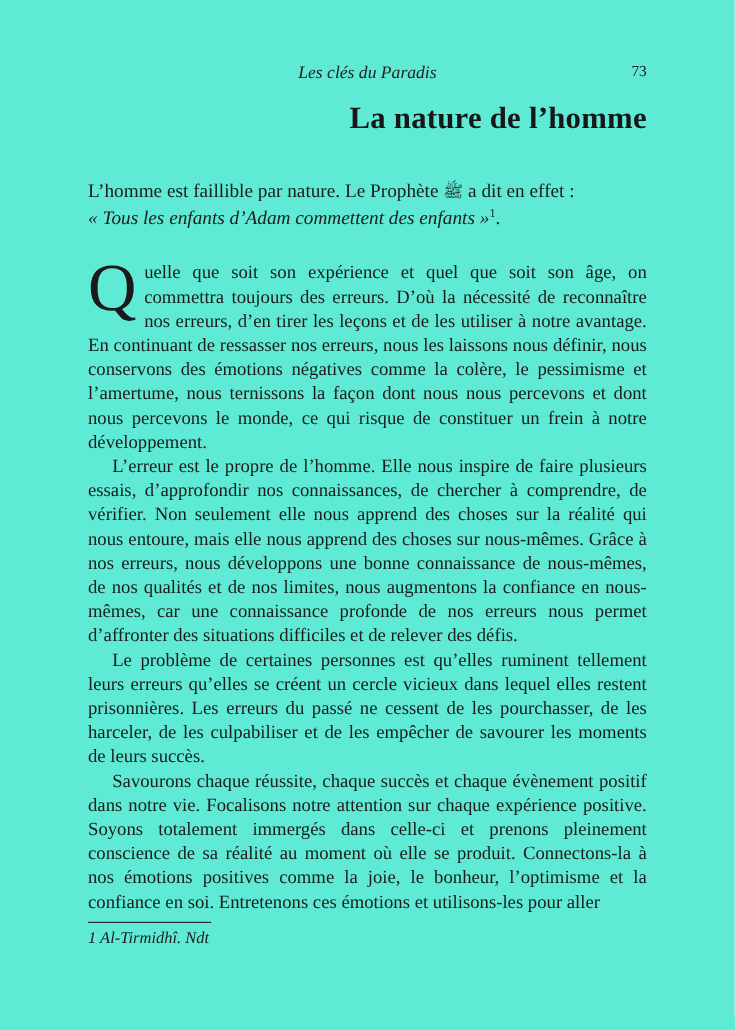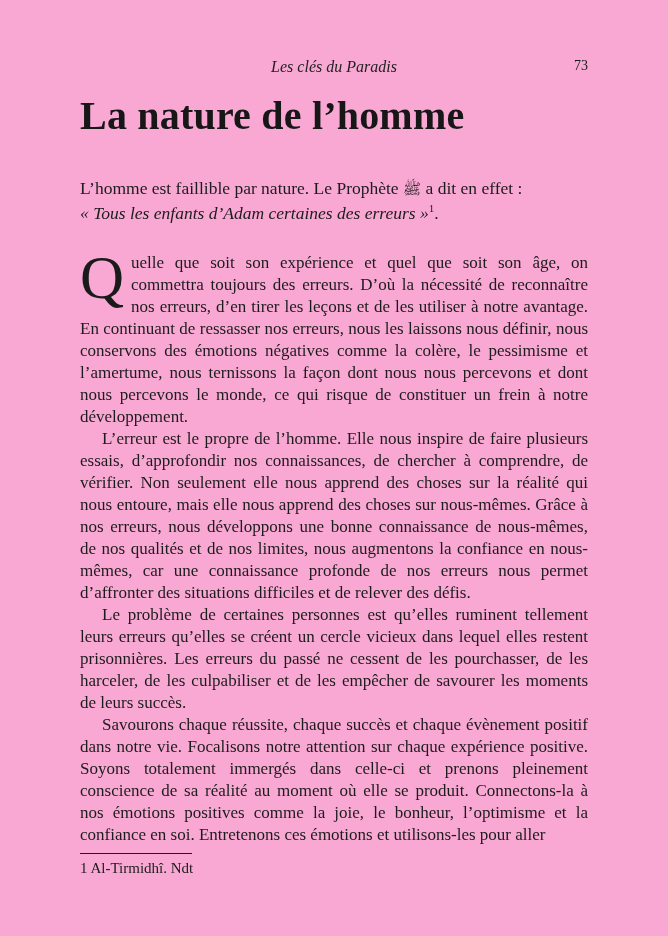--- a/index.html
+++ b/index.html
@@ -1,20 +1,20 @@
 <!DOCTYPE html>
 <html lang="fr"><head>
 <meta charset="utf-8">
 <style>
   html, body { margin: 0; padding: 0; background: #ffffff; }
   .page {
     position: relative;
     width: 668px;
     height: 936px;
-    background: #f9a8d4;
+    background: #5eead4;
     color: #1c1c1c;
     font-family: "Liberation Serif", serif;
     overflow: hidden;
   }
   .content {
     position: absolute;
     left: 80px;
     top: 0;
     width: 508px;
   }
@@ -31,22 +31,22 @@
   }
   .running-head .page-num {
     position: absolute;
     right: 0;
     top: 0;
     font-size: 14px;
     font-style: normal;
   }
   h1.chapter-title {
     margin: 16px 0 0 0;
-    text-align: left;
-    font-size: 40px;
+    text-align: right;
+    font-size: 28px;
     font-weight: bold;
     letter-spacing: 0.2px;
     color: #171717;
   }
   .intro {
     margin-top: 37px;
     text-align: left;
     font-size: 17.5px;
     line-height: 25px;
   }
@@ -74,20 +74,21 @@
     float: left;
     font-size: 61px;
     line-height: 45px;
     padding: 3px 7px 0 0;
     color: #1a1a1a;
   }
   .footnote {
     margin-top: 7px;
     font-size: 15px;
     line-height: 19px;
+    font-style: italic;
   }
   .footnote-rule {
     width: 112px;
     height: 0;
     border: none;
     border-top: 1.6px solid #1c1c1c;
     margin: 0 0 5px 0;
   }
 </style>
 </head>
@@ -98,21 +99,21 @@
 
     <div class="running-head">
       <span class="rh-text">Les clés du Paradis</span>
       <span class="page-num">73</span>
     </div>
 
     <h1 class="chapter-title">La nature de l’homme</h1>
 
     <div class="intro">
       <span>L’homme est faillible par nature. Le Prophète </span><span class="pbuh">ﷺ</span><span> a dit en effet :</span>
-      <span class="quote-line"><span class="quote">« Tous les enfants d’Adam certaines des erreurs »</span><sup>1</sup><span>.</span></span>
+      <span class="quote-line"><span class="quote">« Tous les enfants d’Adam commettent des enfants »</span><sup>1</sup><span>.</span></span>
     </div>
 
     <div class="body-text">
       <p class="first-para"><span class="dropcap">Q</span><span>uelle que soit son expérience et quel que soit son âge, on commettra toujours des erreurs. D’où la nécessité de reconnaître nos erreurs, d’en tirer les leçons et de les utiliser à notre avantage. En continuant de ressasser nos erreurs, nous les laissons nous définir, nous conservons des émotions négatives comme la colère, le pessimisme et l’amertume, nous ternissons la façon dont nous nous percevons et dont nous percevons le monde, ce qui risque de constituer un frein à notre développement.</span></p>
       <p>L’erreur est le propre de l’homme. Elle nous inspire de faire plusieurs essais, d’approfondir nos connaissances, de chercher à comprendre, de vérifier. Non seulement elle nous apprend des choses sur la réalité qui nous entoure, mais elle nous apprend des choses sur nous-mêmes. Grâce à nos erreurs, nous développons une bonne connaissance de nous-mêmes, de nos qualités et de nos limites, nous augmentons la confiance en nous-mêmes, car une connaissance profonde de nos erreurs nous permet d’affronter des situations difficiles et de relever des défis.</p>
       <p>Le problème de certaines personnes est qu’elles ruminent tellement leurs erreurs qu’elles se créent un cercle vicieux dans lequel elles restent prisonnières. Les erreurs du passé ne cessent de les pourchasser, de les harceler, de les culpabiliser et de les empêcher de savourer les moments de leurs succès.</p>
       <p>Savourons chaque réussite, chaque succès et chaque évènement positif dans notre vie. Focalisons notre attention sur chaque expérience positive. Soyons totalement immergés dans celle-ci et prenons pleinement conscience de sa réalité au moment où elle se produit. Connectons-la à nos émotions positives comme la joie, le bonheur, l’optimisme et la confiance en soi. Entretenons ces émotions et utilisons-les pour aller</p>
     </div>
 
     <div class="footnote">

